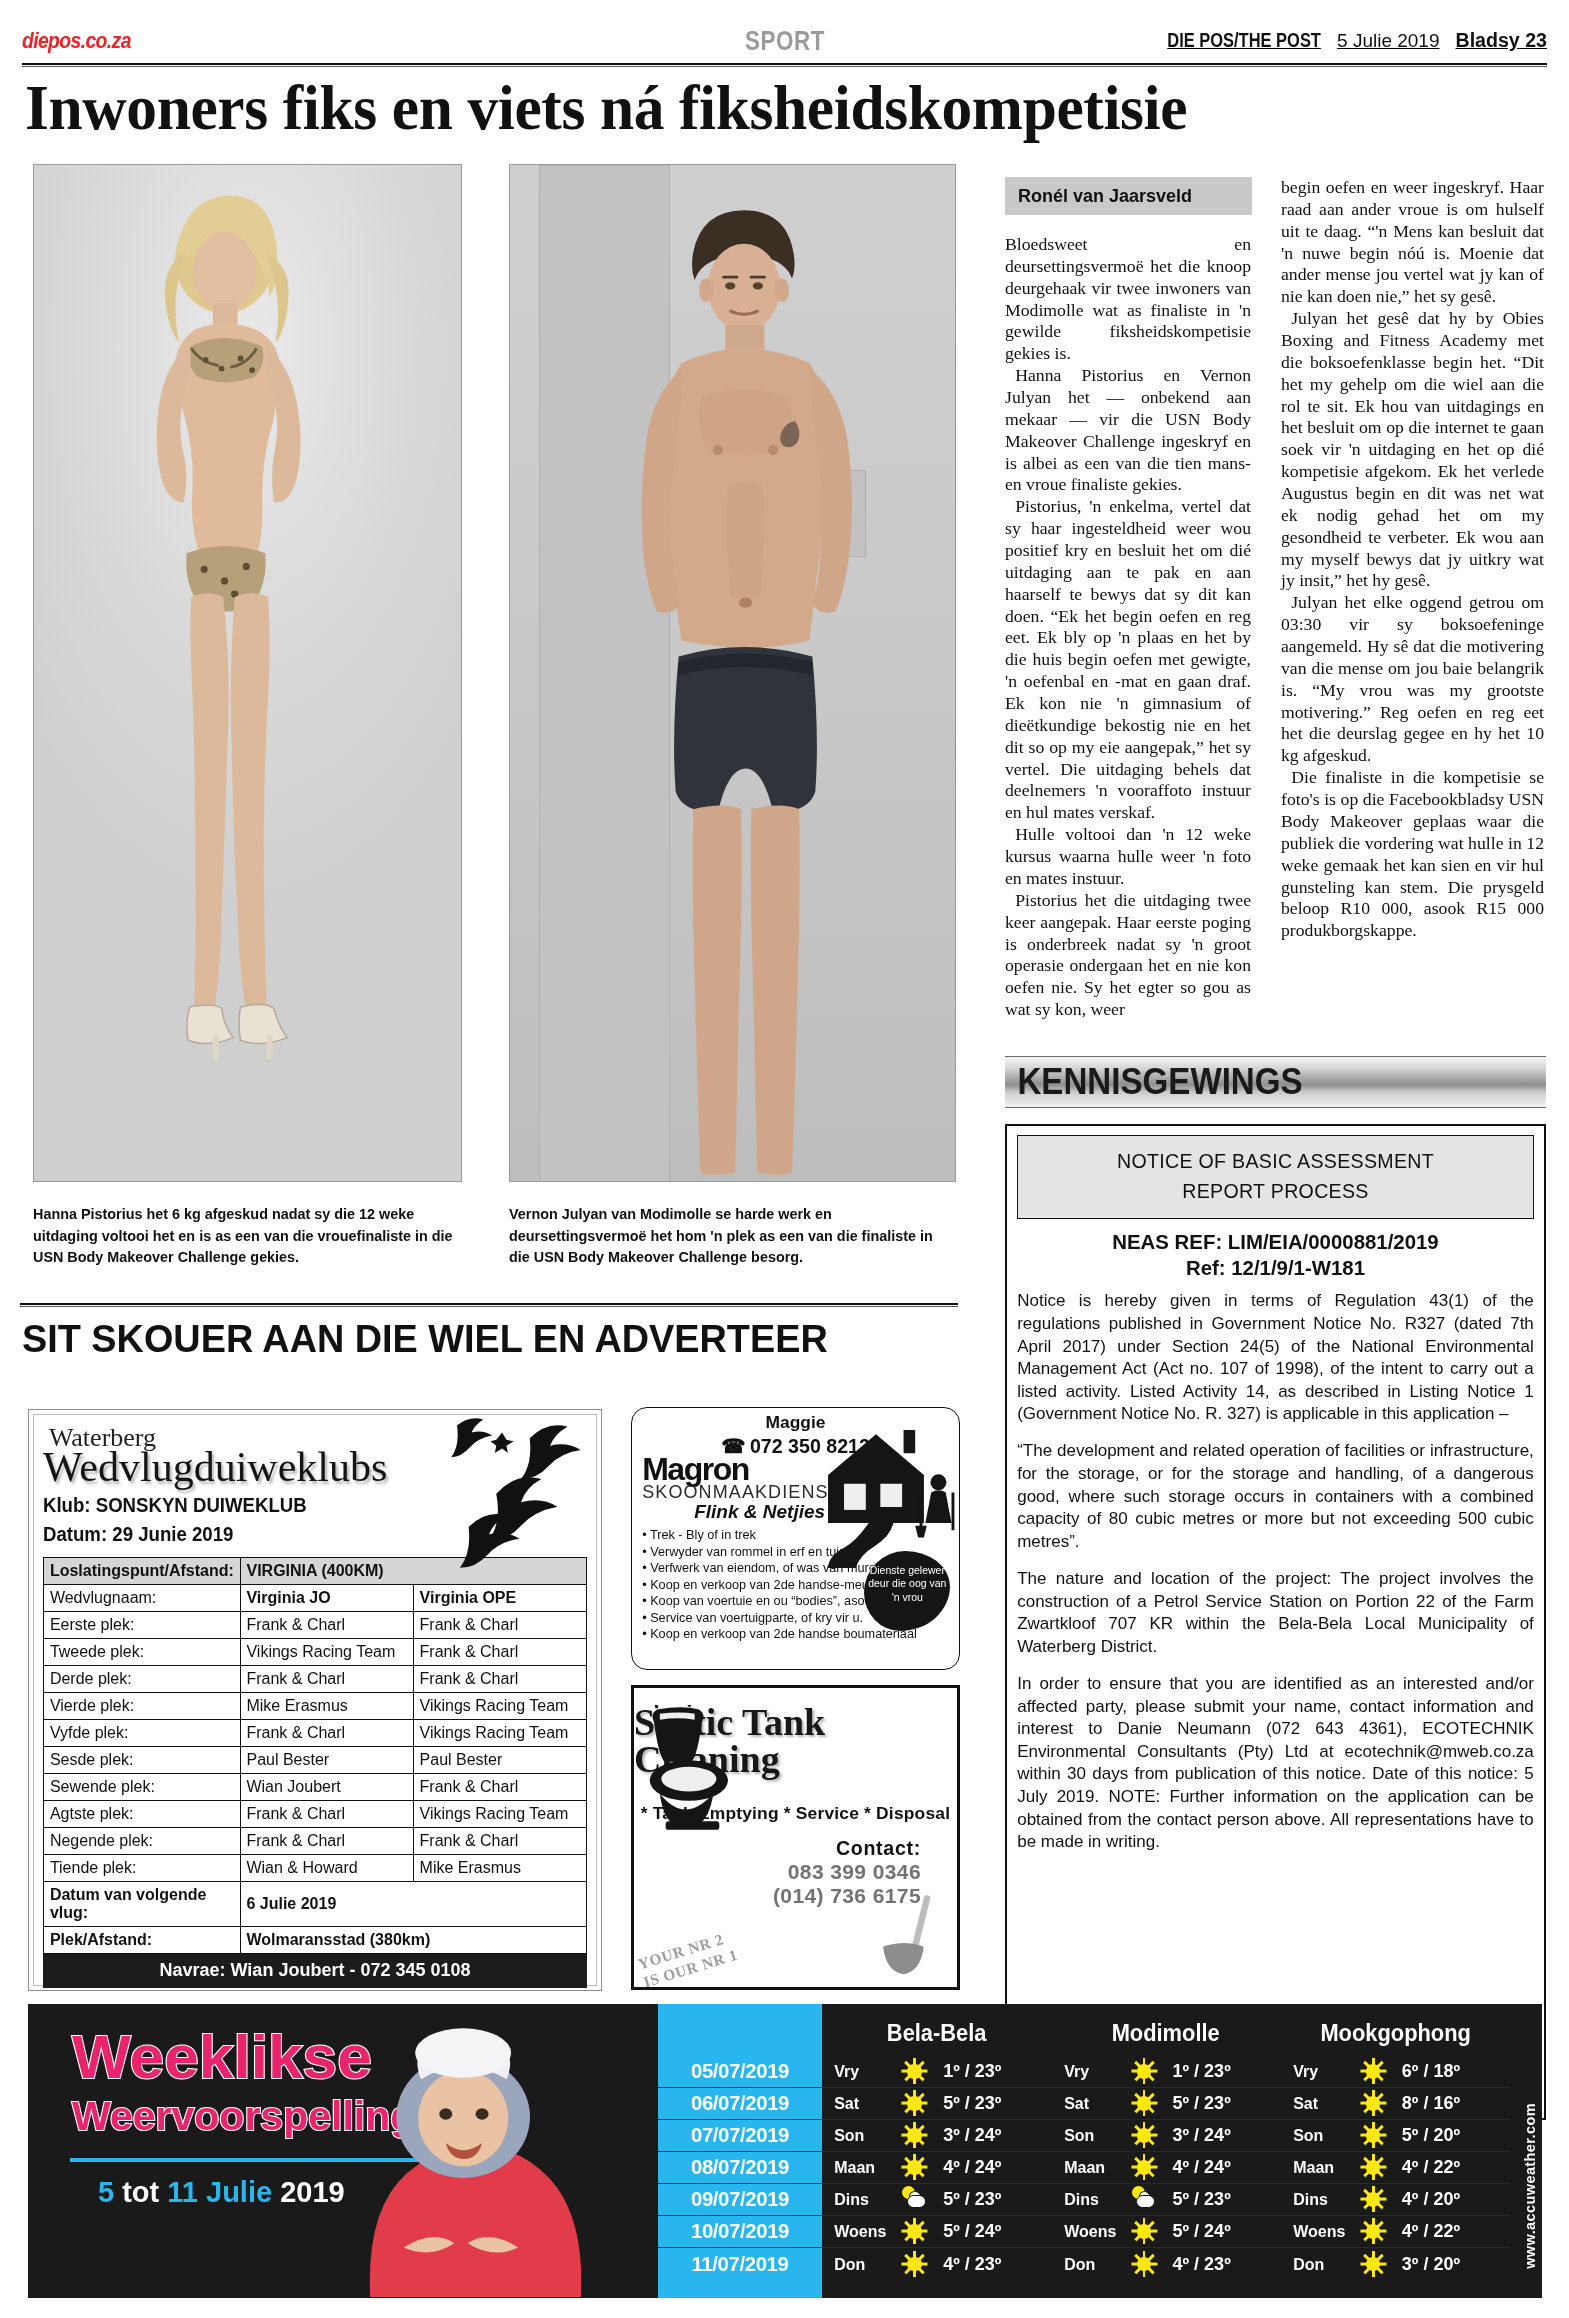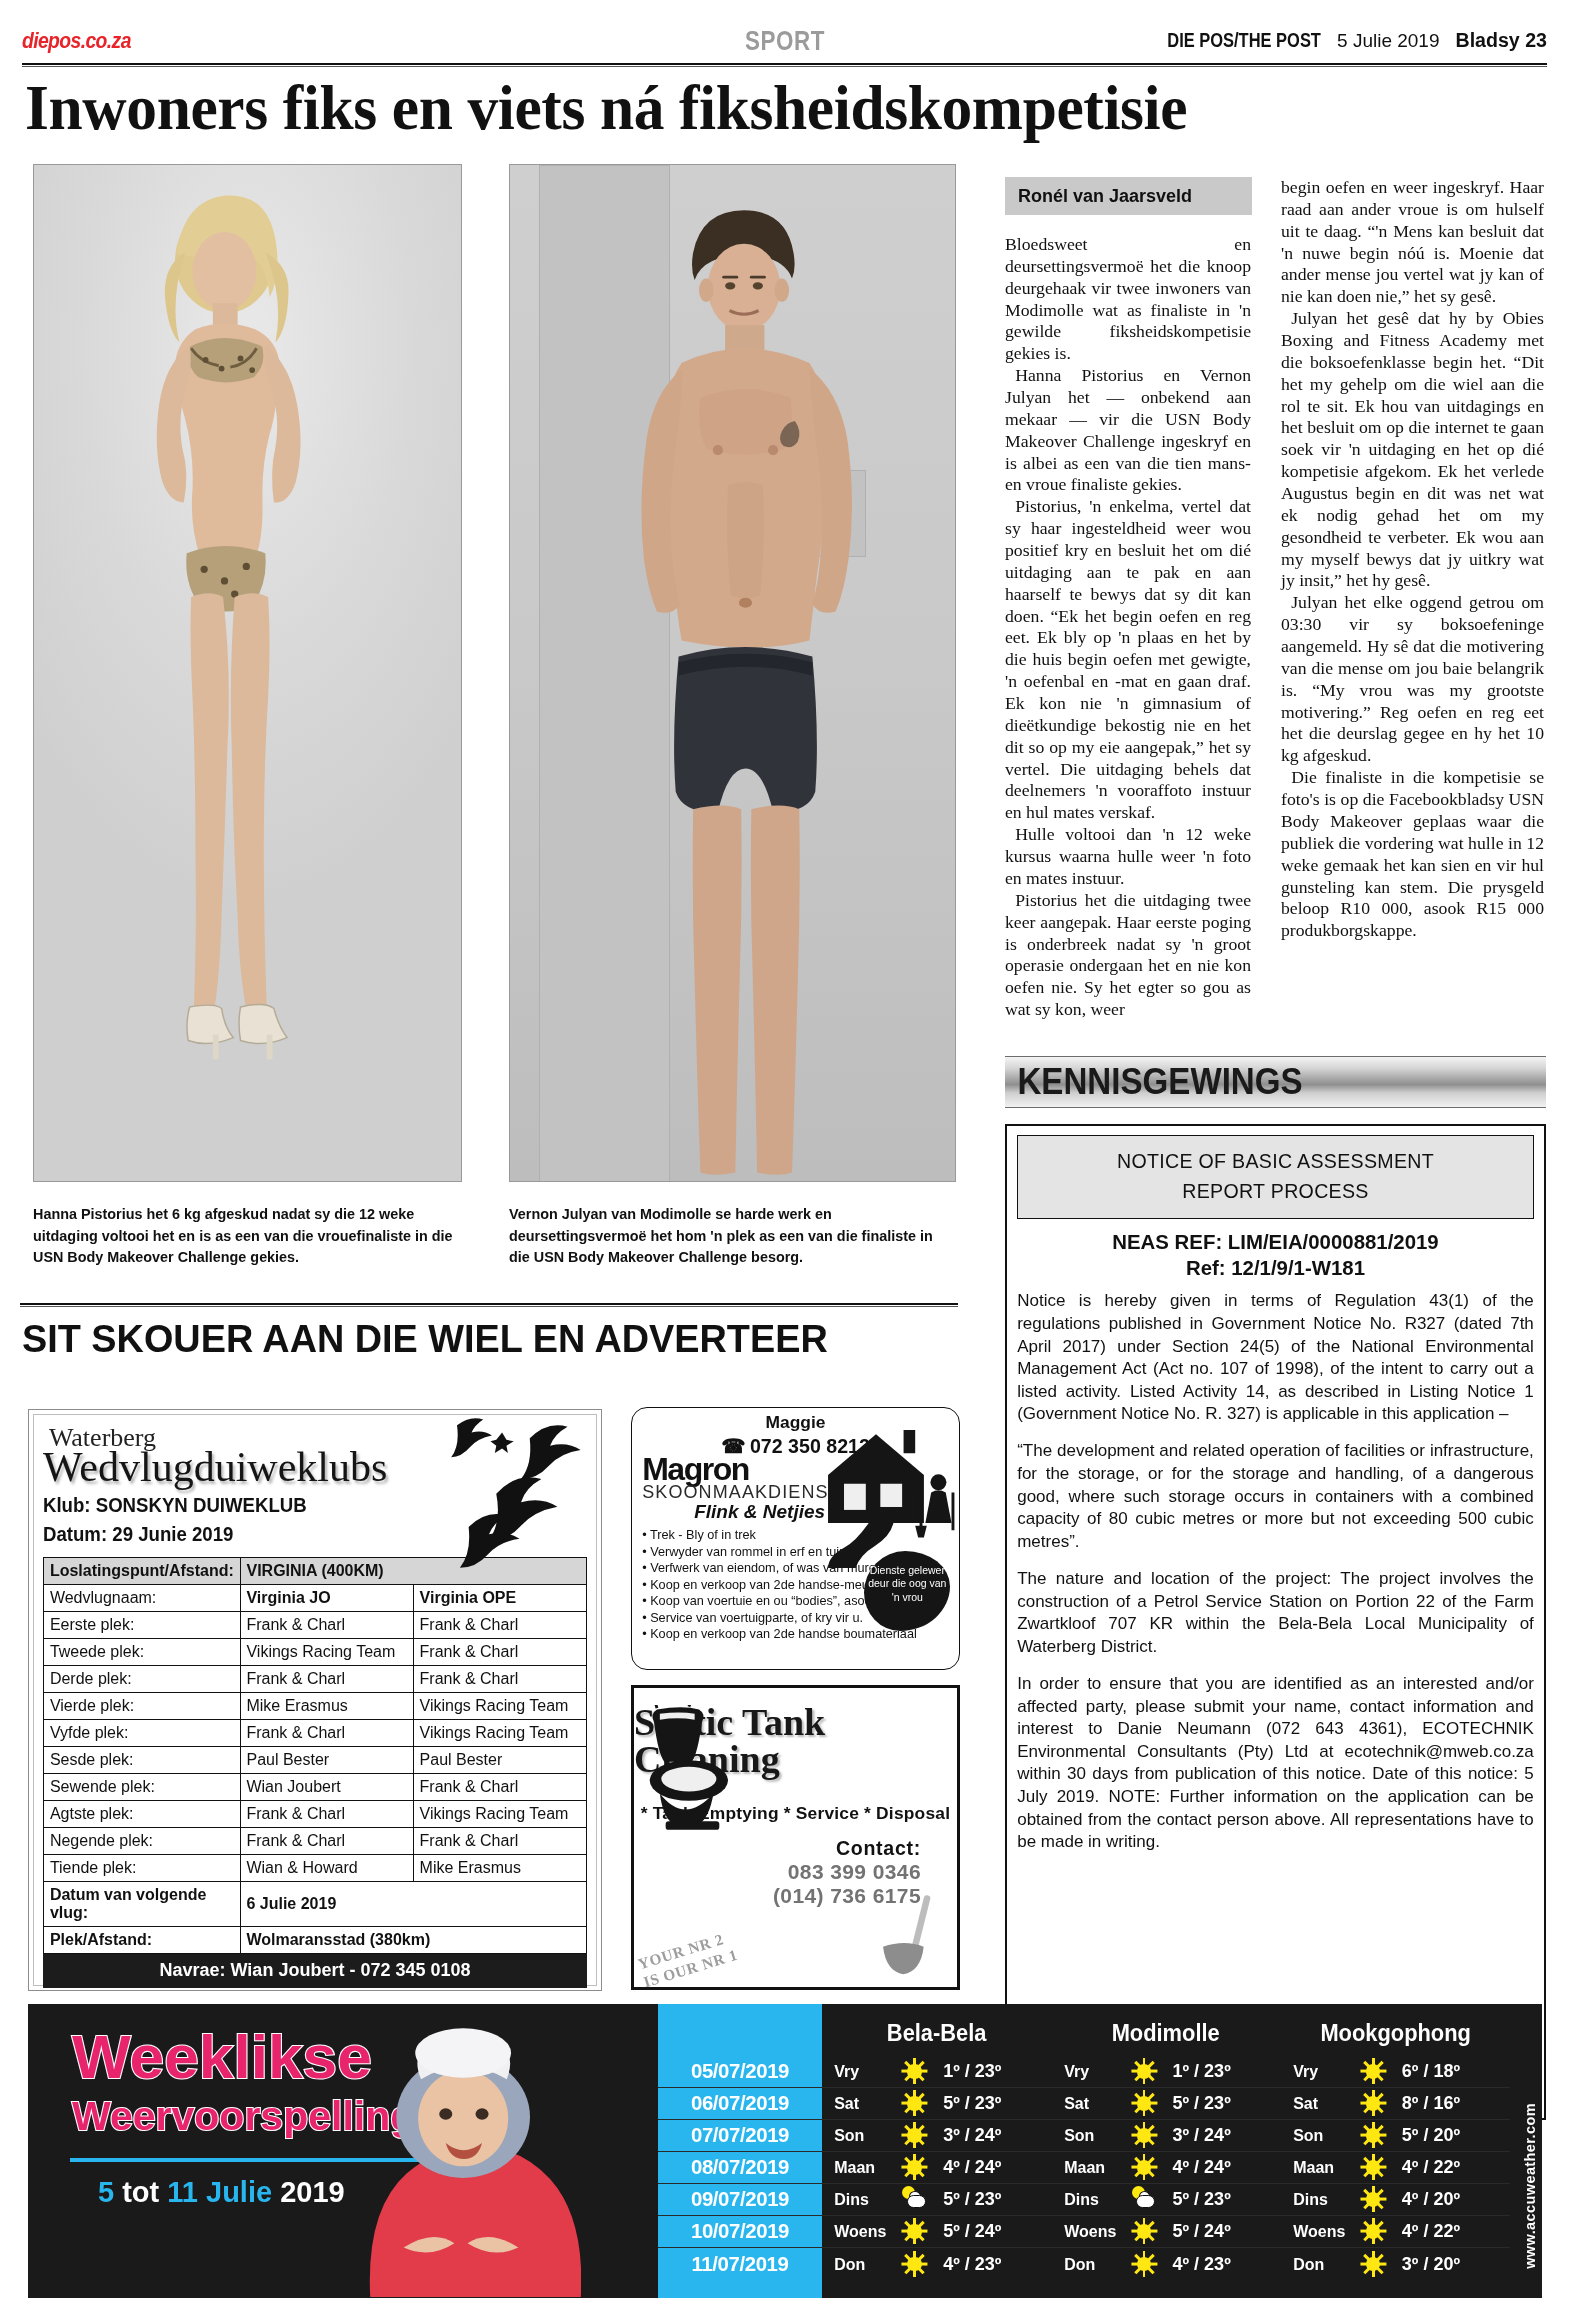--- a/index.html
+++ b/index.html
@@ -20,21 +20,21 @@
     font-family: "Liberation Sans", sans-serif;
     font-weight: bold; font-style: italic;
     font-size: 22px; color: #e8242a; letter-spacing: -0.7px;
     transform: scaleX(0.88); transform-origin: left center;
   }
   .mh-sport {
     position: absolute; left: 50%; transform: translateX(-50%) scaleX(0.80);
     font-weight: bold; font-size: 28px; color: #9b9b9b; letter-spacing: 0.7px;
   }
   .mh-right {
-    position: absolute; right: 0; display: flex; align-items: baseline; gap: 16px;
+    position: absolute; right: 0; display: flex; align-items: baseline; gap: 16px; text-decoration: underline;
   }
   .mh-paper { font-weight: bold; font-size: 19.6px; color: #111; transform: scaleX(0.84); transform-origin: right center;}
   .mh-date  { font-size: 19px; color: #111; }
   .mh-page  { font-weight: bold; font-size: 19.6px; color: #111; }
   .mh-rule {
     position: absolute; left: 22px; top: 63px; width: 1525px; height: 3.6px;
     border-top: 2.2px solid #111; border-bottom: 0.7px solid #555;
   }
 
   

